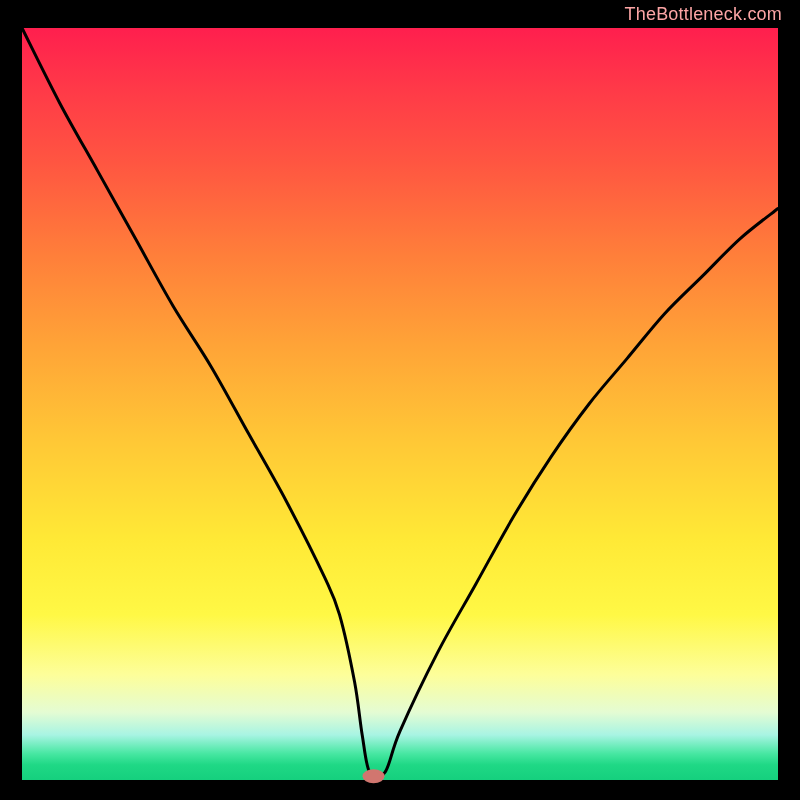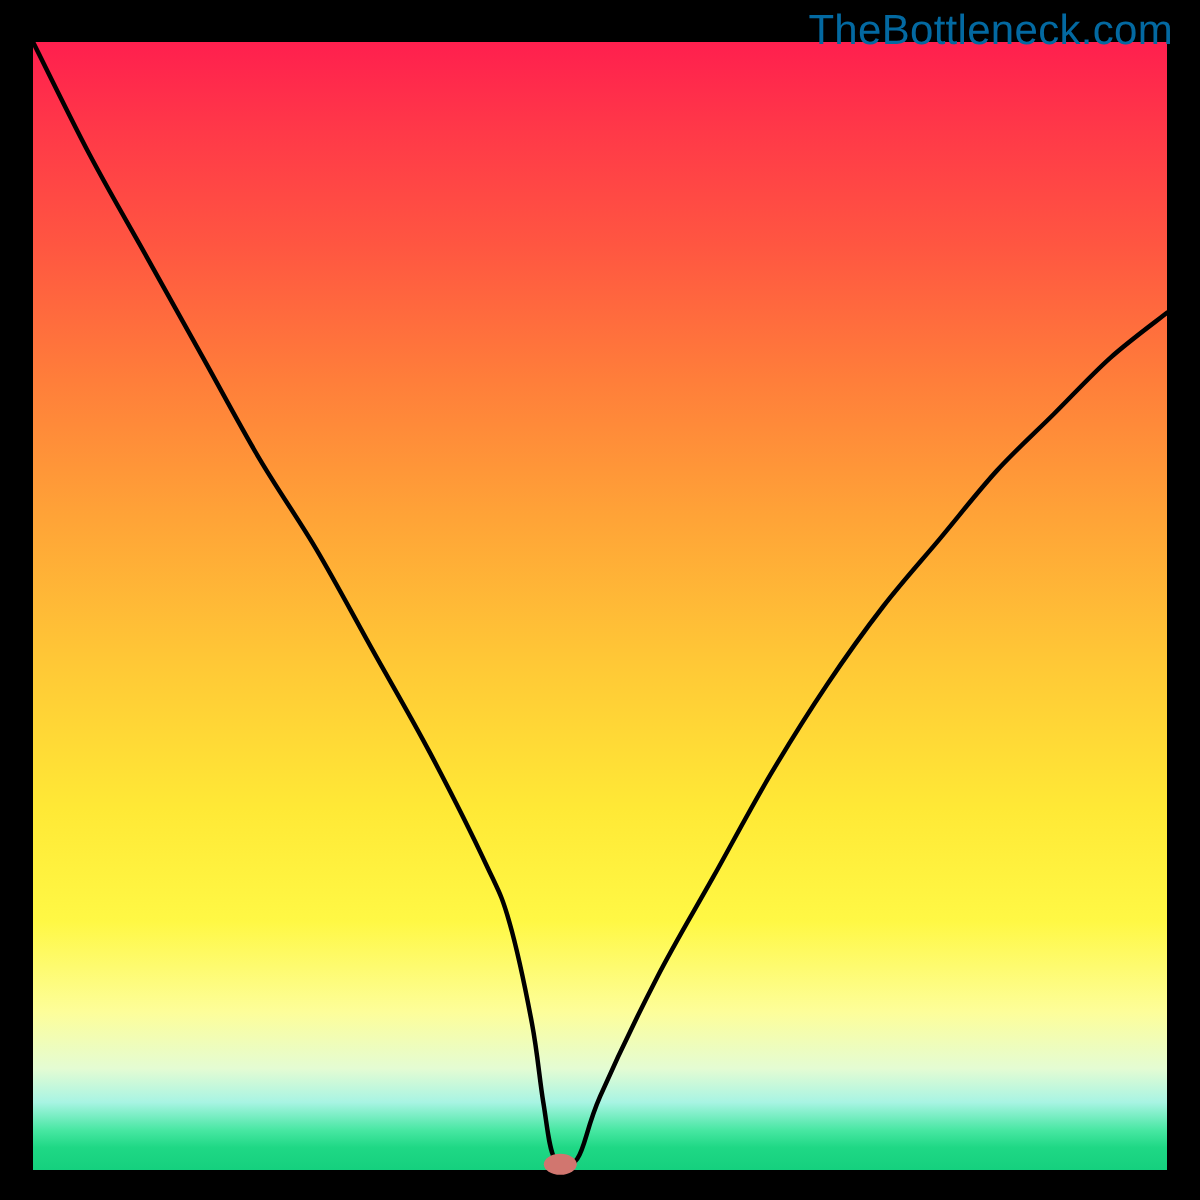--- a/index.html
+++ b/index.html
@@ -14,22 +14,22 @@
   .frame {
     position: relative;
     width: 800px;
     height: 800px;
     background: #000;
   }
   .watermark {
     position: absolute;
     top: 4px;
     right: 18px;
-    color: #0369a1;
-    font-size: 28px;
+    color: #fca5a5;
+    font-size: 18px;
     font-weight: 400;
     letter-spacing: 0.2px;
     z-index: 10;
     user-select: none;
   }
   .plot {
     position: absolute;
     left: 22px;
     top: 28px;
     width: 756px;

